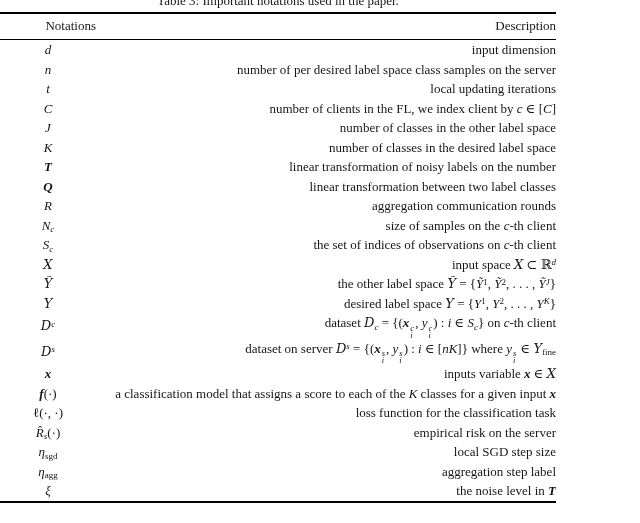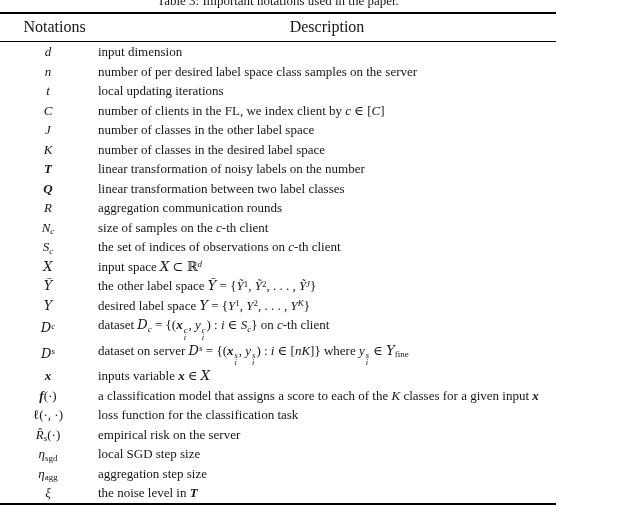--- a/index.html
+++ b/index.html
@@ -21,37 +21,37 @@
   .tablewrap { position: absolute; top: 12px; left: 0; right: 0; }
 
   table {
     width: 100%;
     border-collapse: collapse;
     border-top: 2px solid #000;
     border-bottom: 2px solid #000;
   }
   thead th {
     font-weight: normal;
-    font-size: 16px;
-    text-align: center;
+    font-size: 13px;
+    text-align: right;
     padding: 4px 0 5px 12px;
     border-bottom: 1px solid #000;
   }
   th.col-not { width: 83px; padding-left: 13px; }
   th.col-desc { padding-left: 2px; margin-left: 28px; }
 
   tbody td {
     font-size: 13px;
     line-height: 19.5px;
     padding: 0;
     vertical-align: middle;
     white-space: nowrap;
   }
   td.notation { text-align: center; }
-  td.description { text-align: left; padding-left: 2px; margin-left: 24px; }
+  td.description { text-align: right; padding-left: 2px; margin-left: 24px; }
 
   
   .m  { font-style: italic; }
   .mb { font-style: italic; font-weight: bold; }
   .cal { font-style: italic; font-family: "DejaVu Serif", serif; }
   .bb { font-family: "DejaVu Serif", "DejaVu Sans", serif; }
 
   sup, sub { font-size: 9px; line-height: 0; vertical-align: baseline; position: relative; }
   sup { top: -0.38em; }
   sub { top: 0.28em; }
@@ -196,21 +196,21 @@
     <td class="description">empirical risk on the server</td>
   </tr>
 
   <tr>
     <td class="notation"><span class="m">η</span><sub>sgd</sub></td>
     <td class="description">local SGD step size</td>
   </tr>
 
   <tr>
     <td class="notation"><span class="m">η</span><sub>agg</sub></td>
-    <td class="description">aggregation step size</td>
+    <td class="description">aggregation step label</td>
   </tr>
 
   <tr>
     <td class="notation"><span class="m">ξ</span></td>
     <td class="description">the noise level in <span class="mb">T</span></td>
   </tr>
 </tbody>
     </table>
   </div>
 

